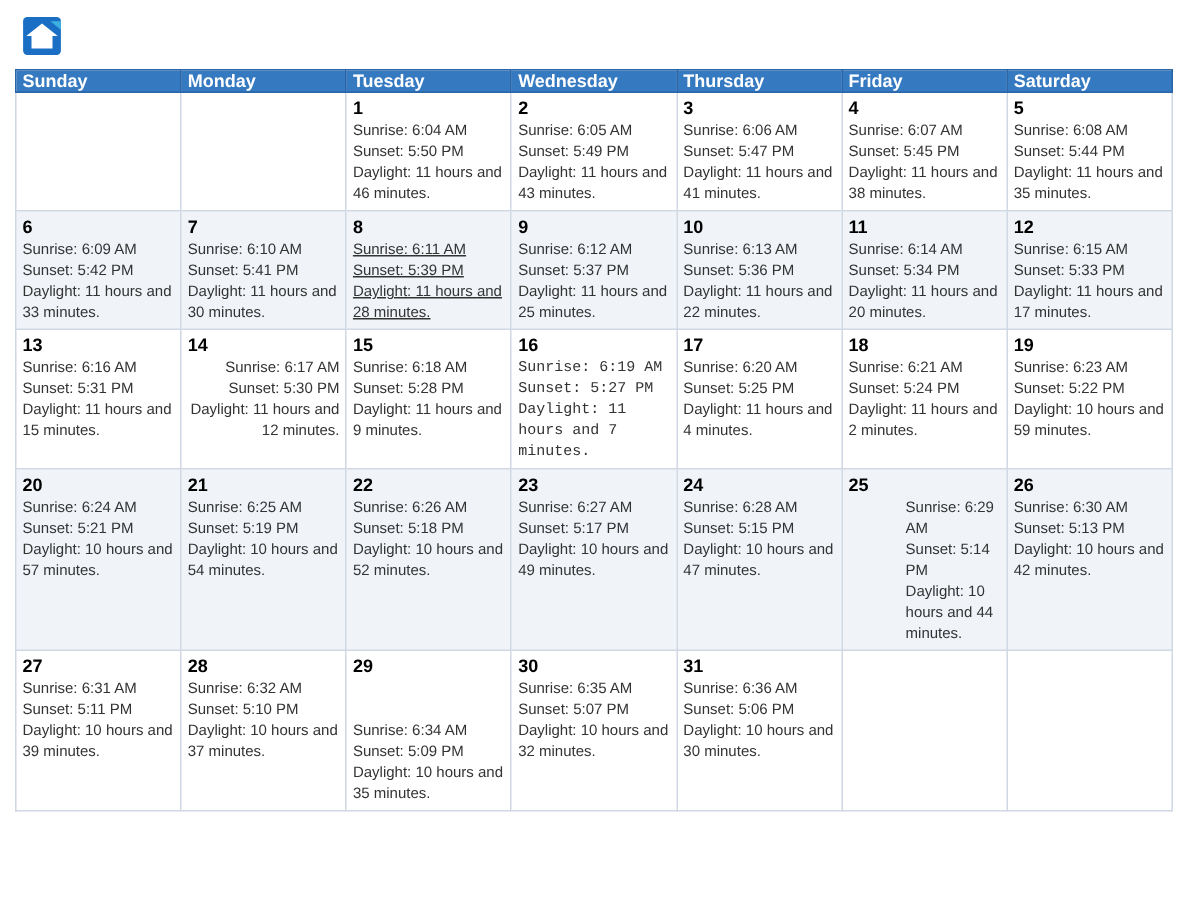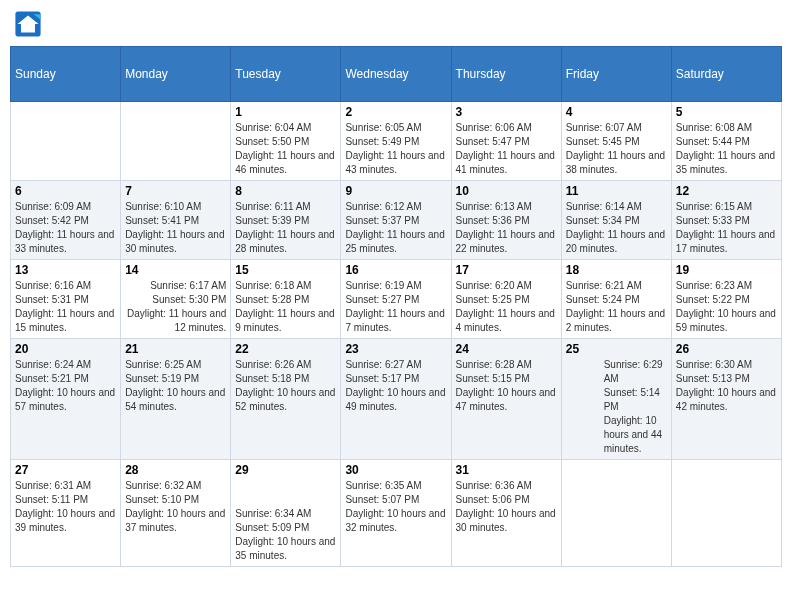--- a/index.html
+++ b/index.html
@@ -48,23 +48,23 @@
       color: #555;
     }
     .calendar {
       width: 100%;
       border-collapse: collapse;
       font-size: 10.5px;
     }
     .calendar th {
       background: #3579c0;
       color: #fff;
-      padding: 20px 4px;
+      padding: 0 4px;
       text-align: left;
-      font-weight: normal;
+      font-weight: bold;
       font-size: 12px;
       border: 1px solid #2a65a8;
     }
     .calendar td {
       border: 1px solid #d0d8e4;
       vertical-align: top;
       padding: 3px 4px;
       width: 110px;
       min-height: 80px;
       background: #fff;
@@ -168,21 +168,21 @@
 Daylight: 11 hours and 33 minutes.</div>
         </td>
         <td>
           <span class="day-num">7</span>
           <div class="day-info" style="white-space: pre-line;">Sunrise: 6:10 AM
 Sunset: 5:41 PM
 Daylight: 11 hours and 30 minutes.</div>
         </td>
         <td>
           <span class="day-num">8</span>
-          <div class="day-info" style="white-space: pre-line;">Sunrise: 6:11 AM
+          <div class="day-info" style="white-space: pre-line; text-decoration: underline;">Sunrise: 6:11 AM
 Sunset: 5:39 PM
 Daylight: 11 hours and 28 minutes.</div>
         </td>
         <td>
           <span class="day-num">9</span>
           <div class="day-info" style="white-space: pre-line;">Sunrise: 6:12 AM
 Sunset: 5:37 PM
 Daylight: 11 hours and 25 minutes.</div>
         </td>
         <td>
@@ -218,21 +218,21 @@
 Daylight: 11 hours and 12 minutes.</div>
         </td>
         <td>
           <span class="day-num">15</span>
           <div class="day-info" style="white-space: pre-line;">Sunrise: 6:18 AM
 Sunset: 5:28 PM
 Daylight: 11 hours and 9 minutes.</div>
         </td>
         <td>
           <span class="day-num">16</span>
-          <div class="day-info" style="white-space: pre-line;">Sunrise: 6:19 AM
+          <div class="day-info" style="white-space: pre-line; font-family: Liberation Mono, monospace;">Sunrise: 6:19 AM
 Sunset: 5:27 PM
 Daylight: 11 hours and 7 minutes.</div>
         </td>
         <td>
           <span class="day-num">17</span>
           <div class="day-info" style="white-space: pre-line;">Sunrise: 6:20 AM
 Sunset: 5:25 PM
 Daylight: 11 hours and 4 minutes.</div>
         </td>
         <td>

